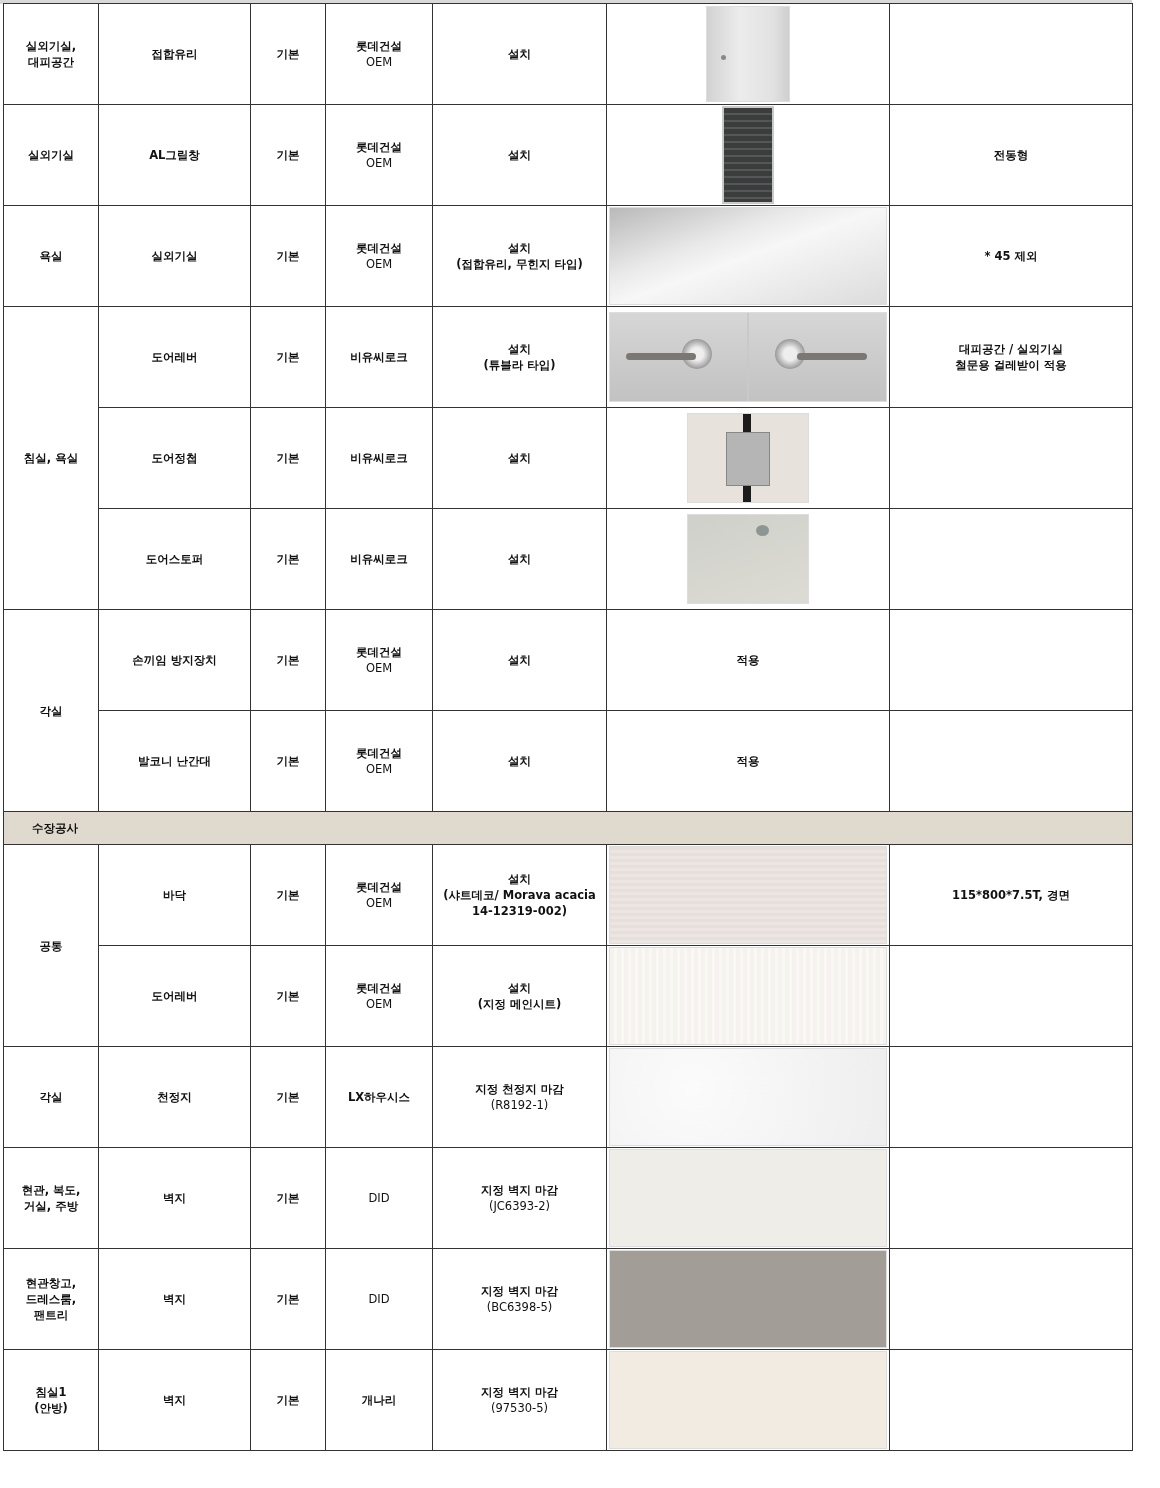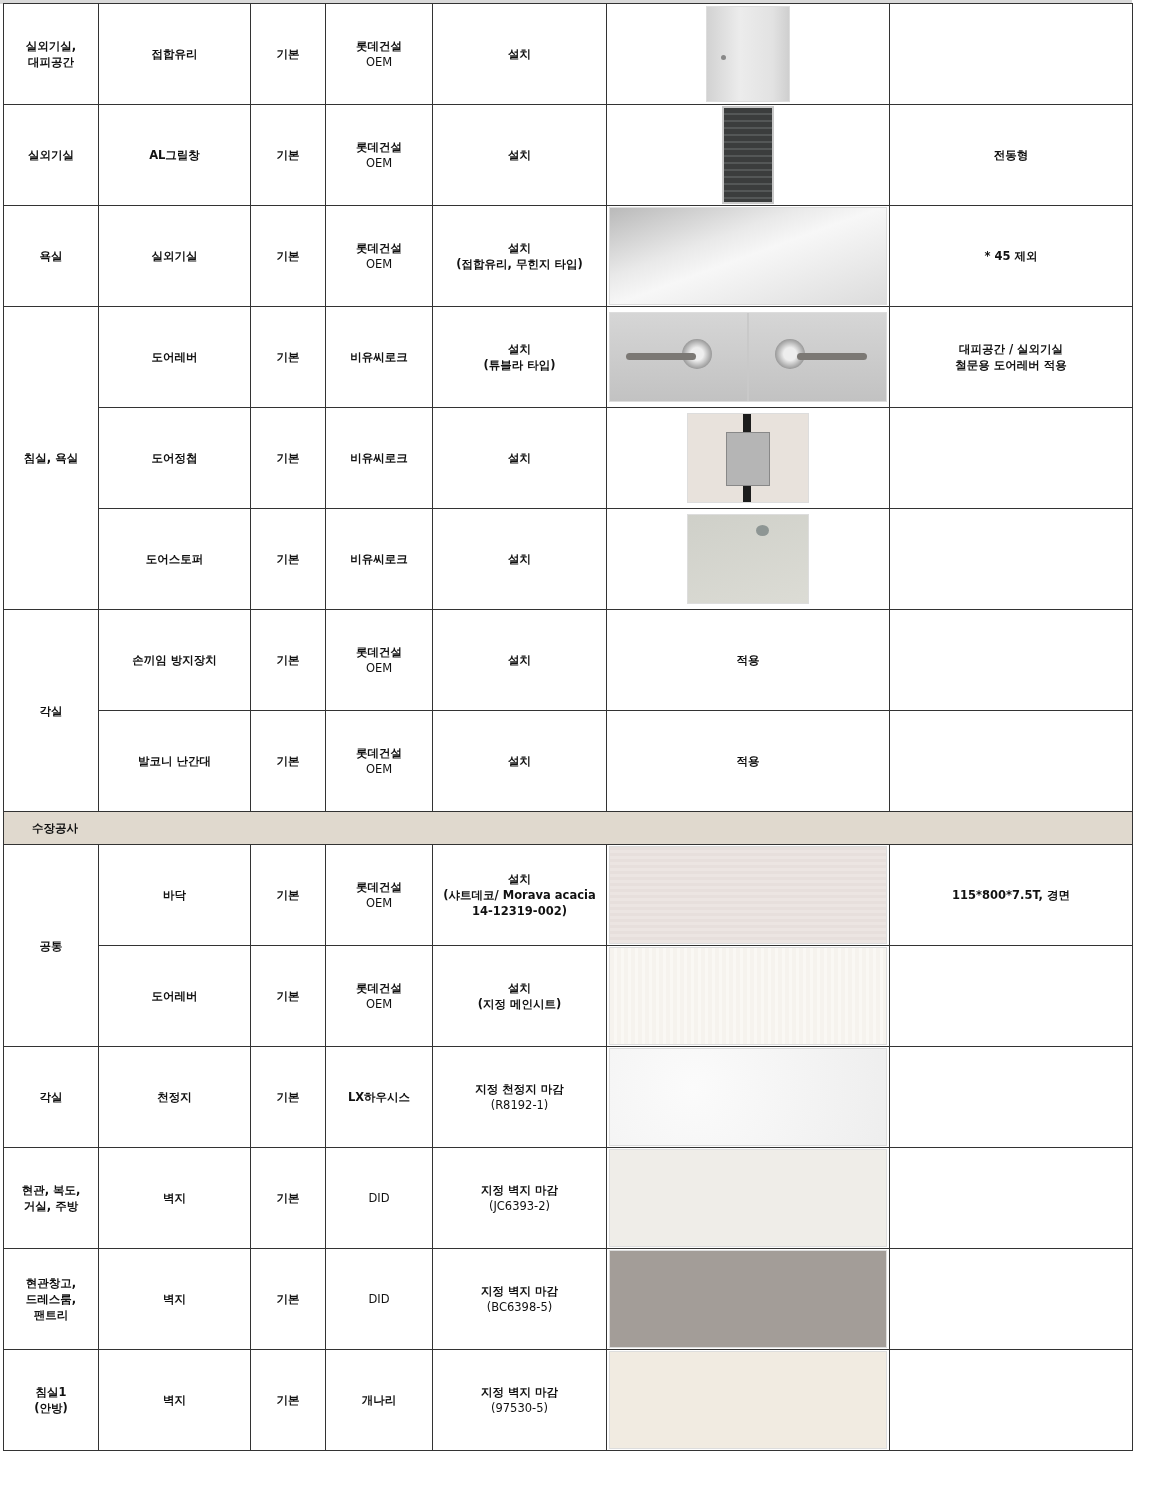--- a/index.html
+++ b/index.html
@@ -122,21 +122,21 @@
               <div class="bar" style="left:16px"></div>
             </div>
           <div class="half">
               <div class="knob" style="left:26px"></div>
               <div class="bar" style="left:48px"></div>
             </div>
         </div>
       </td>
       <td class="bold">
         <span class="l">대피공간 / 실외기실</span>
-        <span class="l">철문용 도어레버 적용</span>
+        <span class="l">철문용 걸레받이 적용</span>
       </td>
     </tr>
 
     <tr>
       <td class="bold">도어정첩</td>
       <td class="bold">기본</td>
       <td class="bold">비유씨로크</td>
       <td class="bold">설치</td>
       <td class="imgcell">
           <div class="sw hinge"></div>

